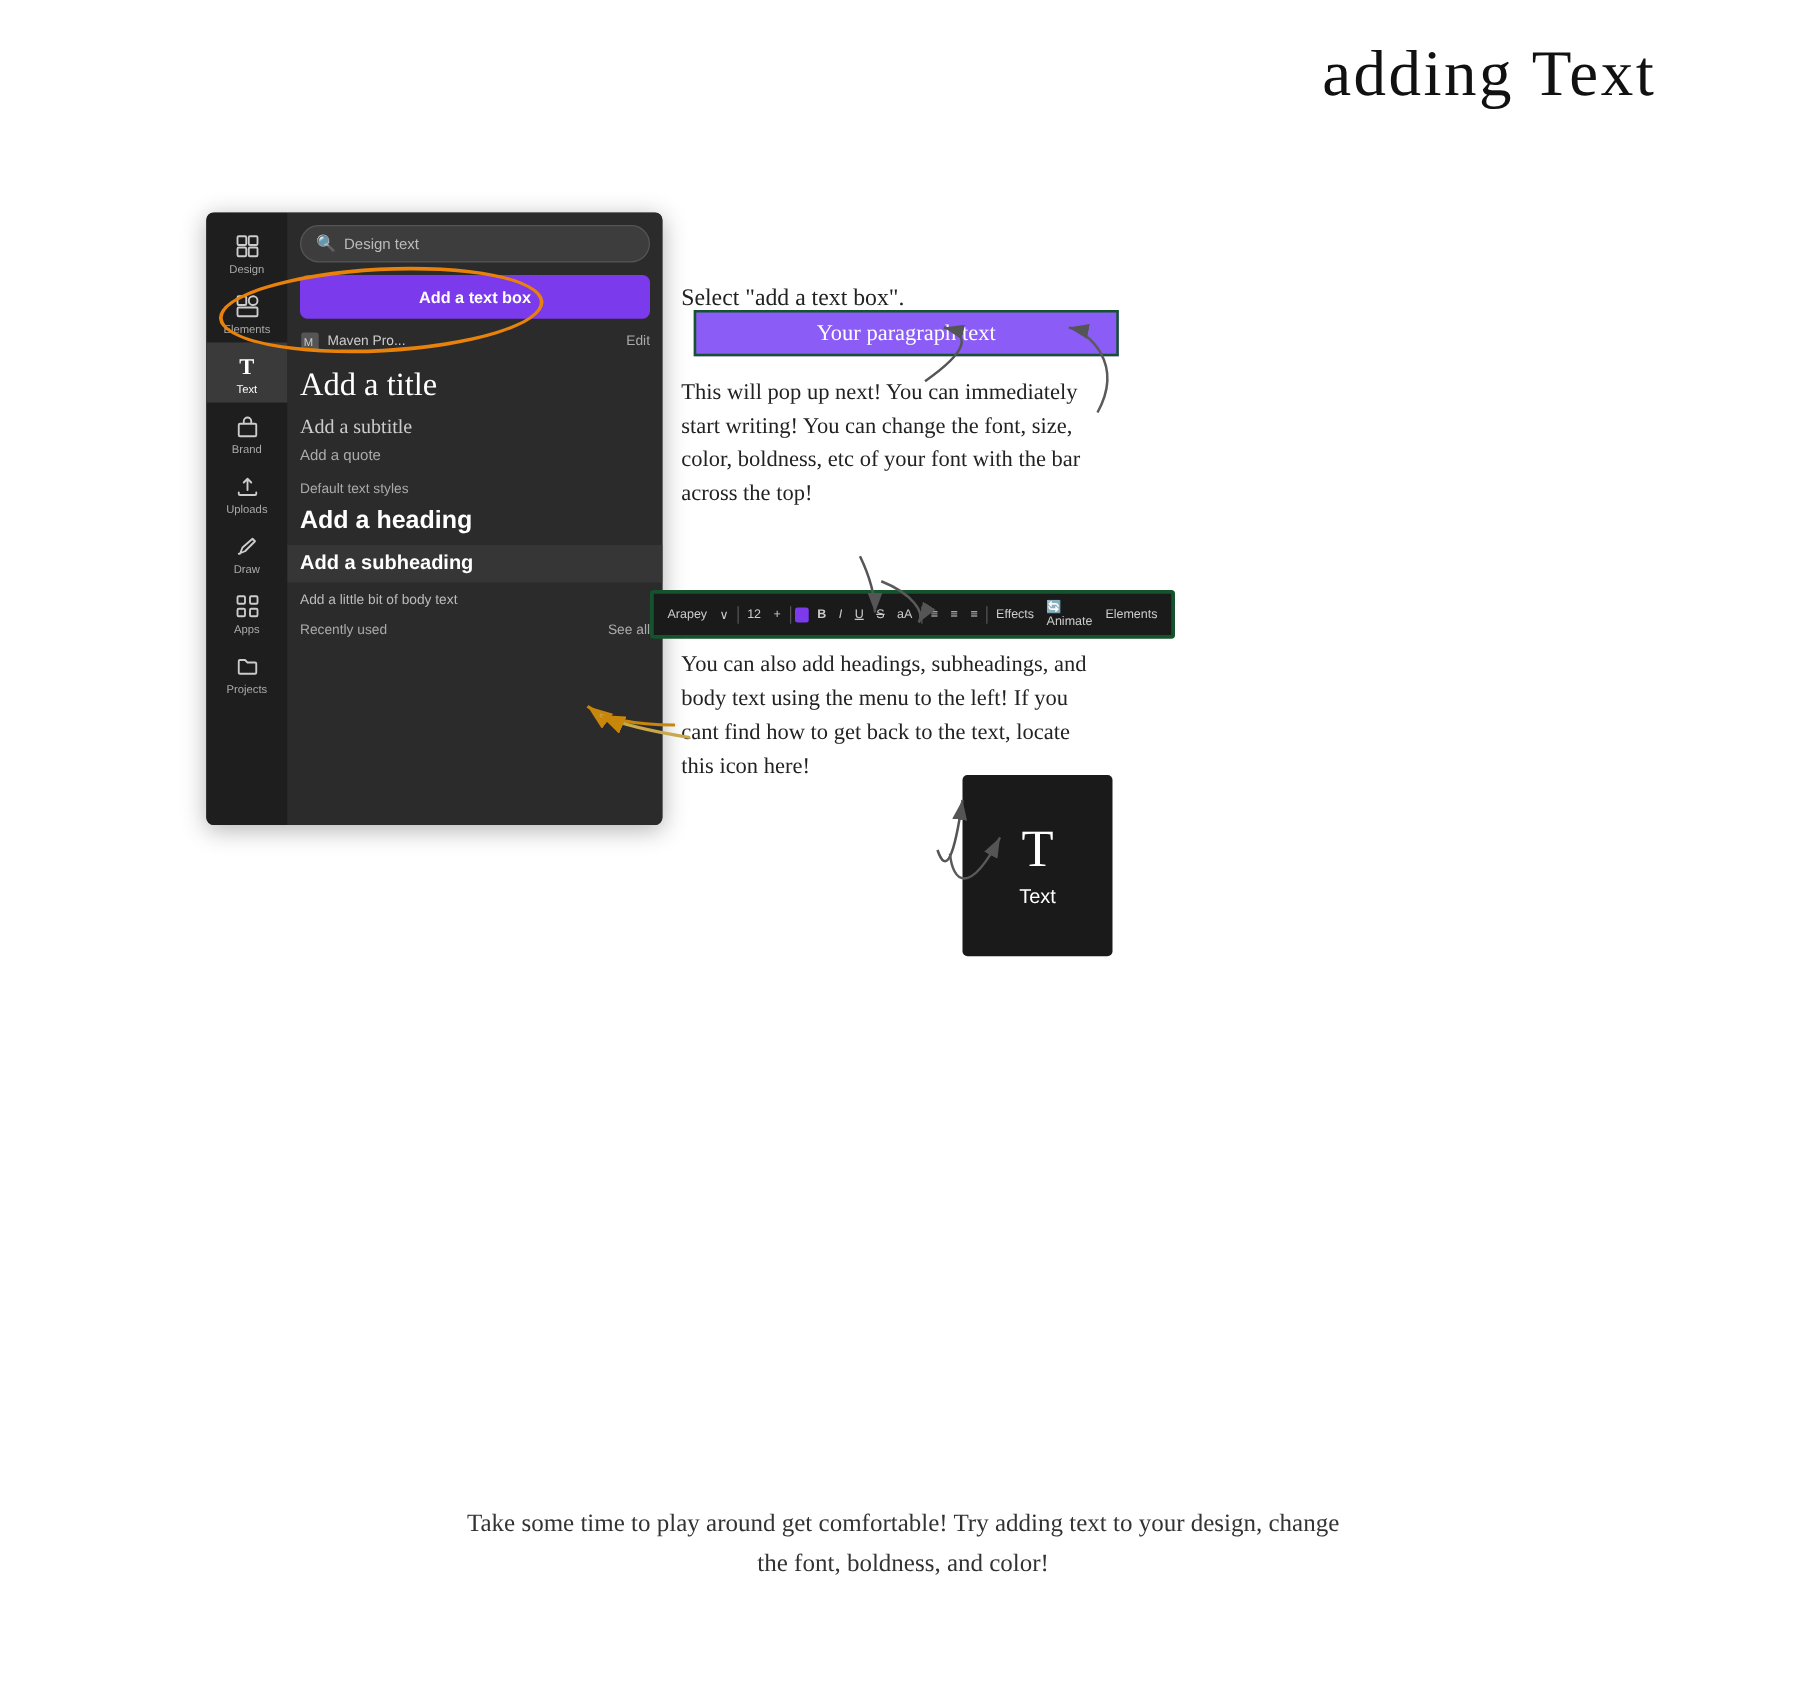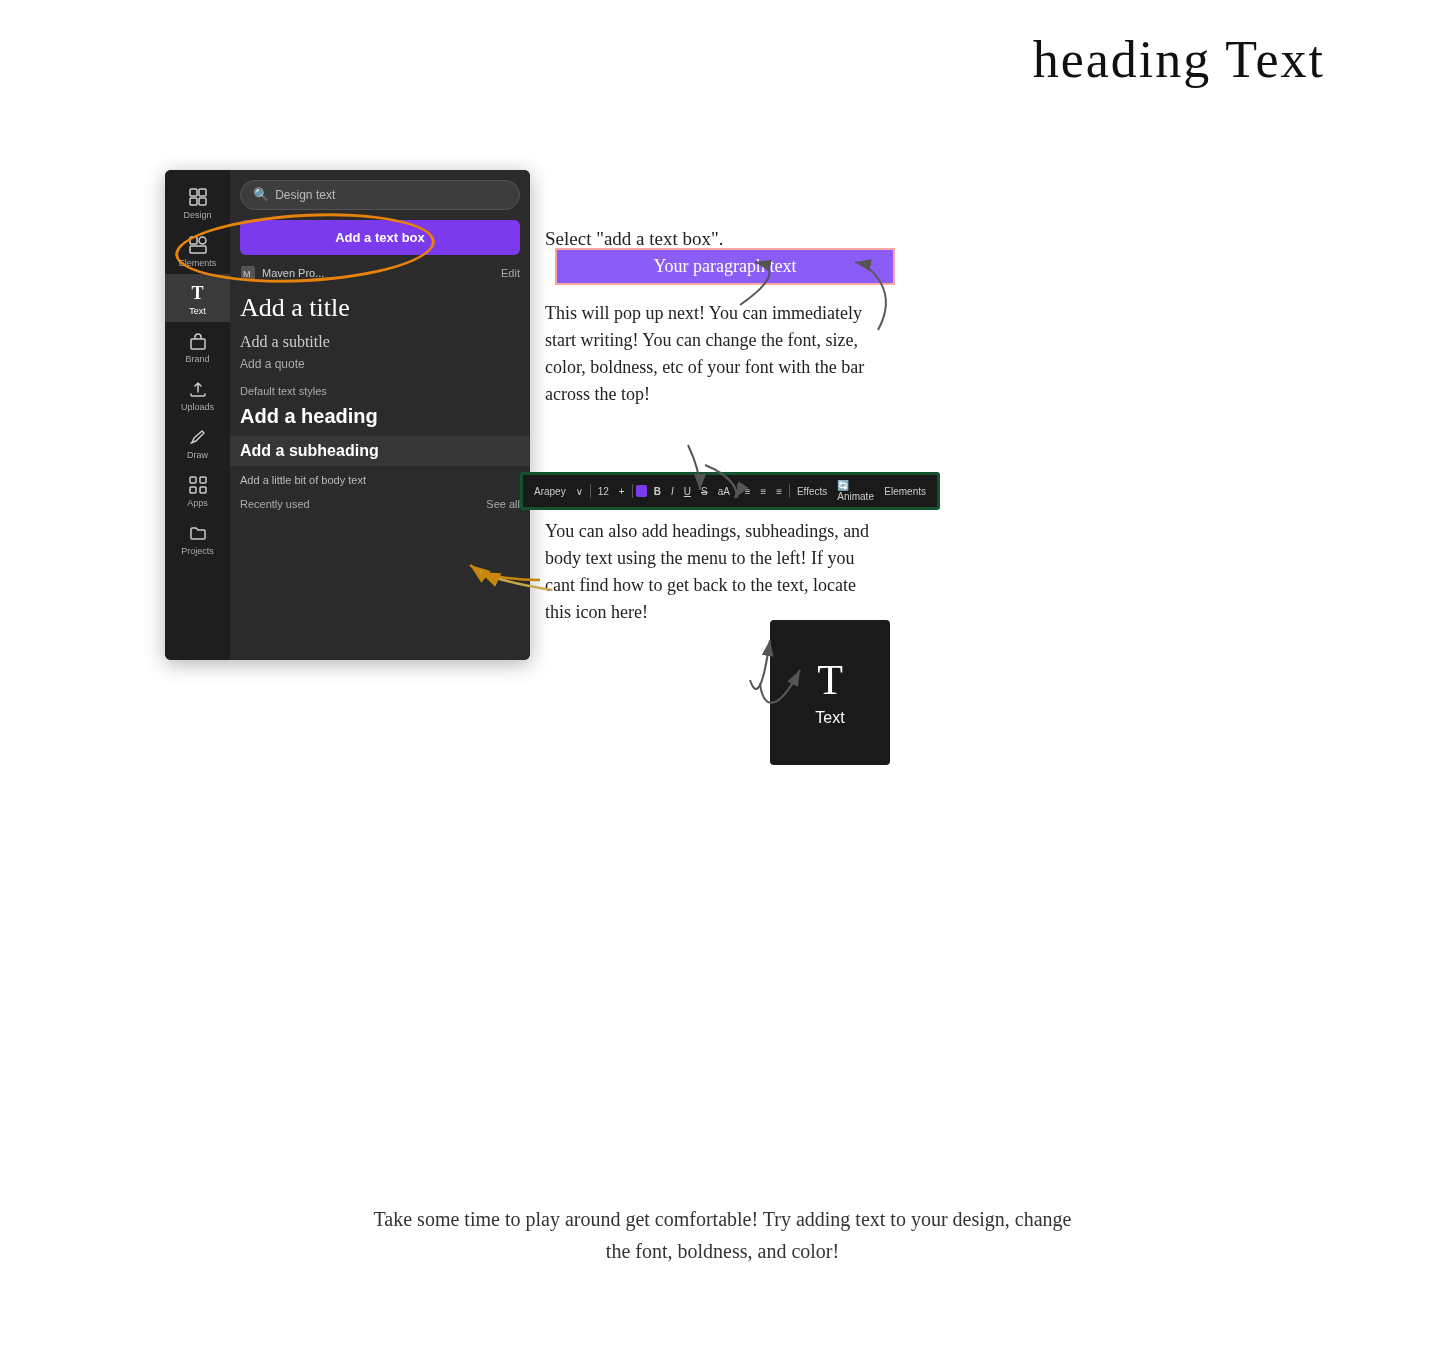--- a/index.html
+++ b/index.html
@@ -260,21 +260,21 @@
       position: absolute;
       top: 248px;
       left: 555px;
       width: 340px;
       background: #8b5cf6;
       padding: 6px 12px;
       font-size: 18px;
       font-family: Georgia, serif;
       color: #ffffff;
       text-align: center;
-      border: 2px solid #fca5a5;
+      border: 2px solid #14532d;
     }
 
     
     .toolbar-preview {
       position: absolute;
       top: 472px;
       left: 520px;
       width: 420px;
       background: #1a1a1a;
       border: 3px solid #14532d;
@@ -357,21 +357,21 @@
       top: 228px;
       left: 545px;
       font-family: Georgia, serif;
       font-size: 19px;
       color: #222;
     }
   </style>
 </head>
 <body>
 
-<div class="page-title">heading Text</div>
+<div class="page-title">adding Text</div>
 
 <div class="screenshot-container">
 
   <div class="sidebar">
     <div class="sidebar-item">
       <div class="sidebar-icon">
         <svg width="20" height="20" viewBox="0 0 20 20" fill="none">
           <rect x="2" y="2" width="7" height="7" rx="1" stroke="#ccc" stroke-width="1.5"></rect>
           <rect x="11" y="2" width="7" height="7" rx="1" stroke="#ccc" stroke-width="1.5"></rect>
           <rect x="2" y="11" width="7" height="7" rx="1" stroke="#ccc" stroke-width="1.5"></rect>

